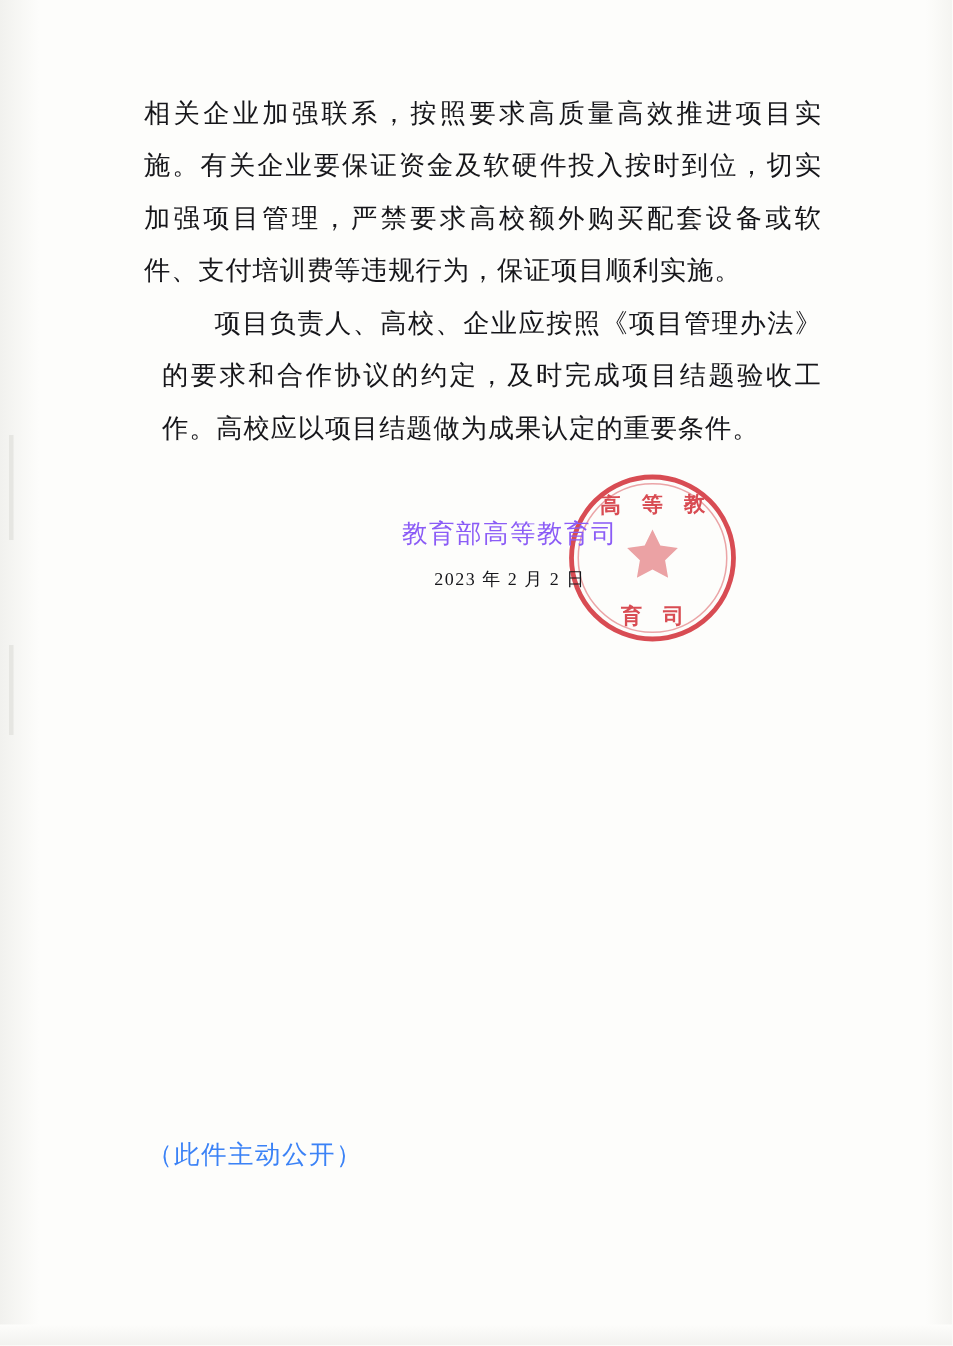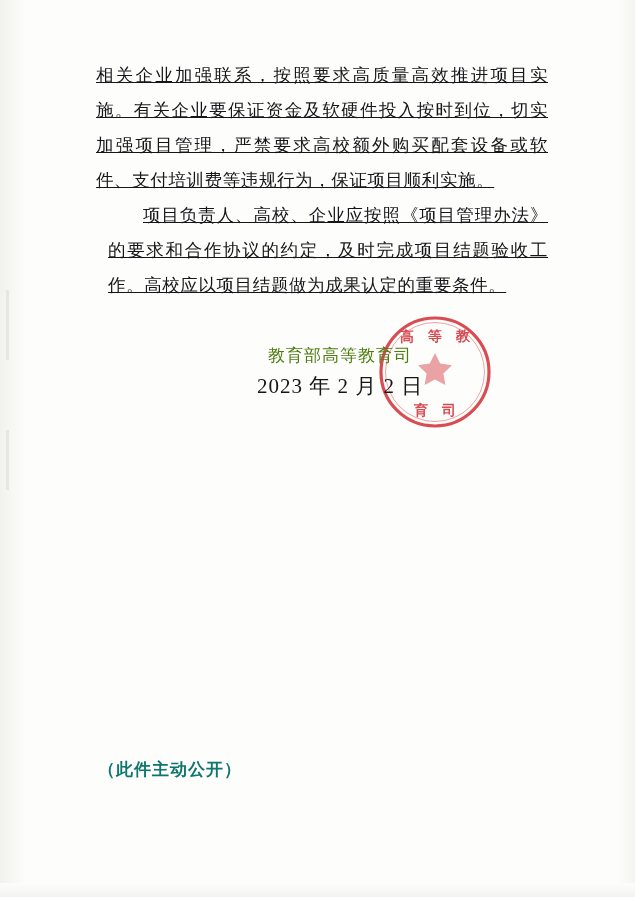--- a/index.html
+++ b/index.html
@@ -59,48 +59,47 @@
   }
 
   .para {
     font-size: 17.5px;
     line-height: 35px;
     color: #16161a;
     letter-spacing: 0.6px;
     text-align: justify;
     text-justify: inter-character;
     margin: 0 0 0 0;
-    text-decoration: underline;
   }
   .para.indent {
     text-indent: 2em;
   }
   .para + .para {
     margin-top: 0px;
     margin-left: 12px;
   }
 
   .signature-block {
     position: absolute;
     left: 96px;
     top: 340px;
     width: 452px;
     text-align: center;
   }
   .sig-line {
     font-size: 17px;
     line-height: 31px;
-    color: #4d7c0f;
+    color: #8b5cf6;
     letter-spacing: 1px;
     position: relative;
     z-index: 3;
     margin-left: 36px;
   }
   .sig-date {
-    font-size: 21px;
+    font-size: 12px;
     line-height: 31px;
     color: #16161a;
     letter-spacing: 1px;
     position: relative;
     z-index: 3;
     margin-left: 36px;
   }
 
   
   .seal {
@@ -114,22 +113,21 @@
     pointer-events: none;
   }
   .seal svg { display: block; }
 
   .footer-note {
     position: absolute;
     left: 98px;
     top: 758px;
     font-size: 17px;
     letter-spacing: 1px;
-    color: #0f766e;
-    font-weight: bold;
+    color: #3b82f6;
   }
 </style>
 </head>
 <body>
 
 <div class="page">
 
   <div class="scan-edge-left"></div>
   <div class="scan-edge-right"></div>
   <div class="scan-edge-bottom"></div>

